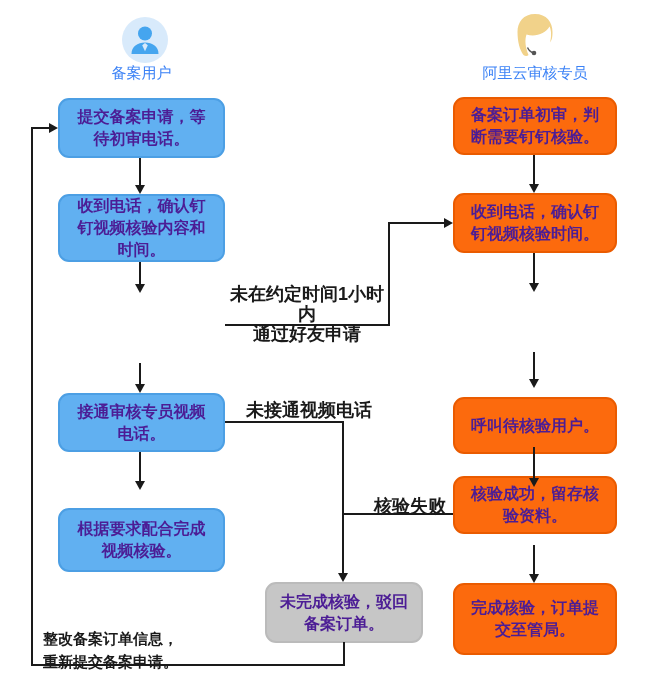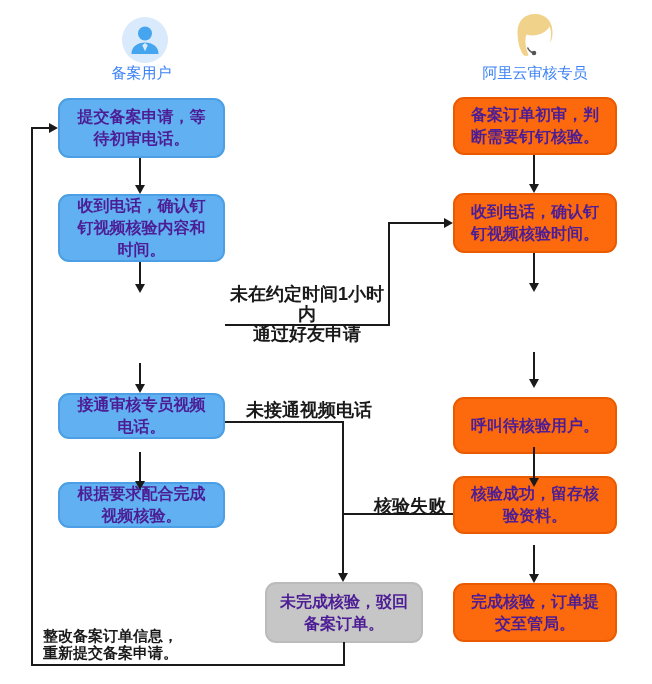--- a/index.html
+++ b/index.html
@@ -14,21 +14,21 @@
   .lane-title{position:absolute;font-size:15px;font-weight:normal;color:#3b82f6;text-align:center;}
   .avatar{position:absolute;}
   .ln{position:absolute;background:#1A1A1A;}
   .ah-d{position:absolute;width:0;height:0;border-left:5px solid transparent;
         border-right:5px solid transparent;border-top:9px solid #1A1A1A;}
   .ah-r{position:absolute;width:0;height:0;border-top:5px solid transparent;
         border-bottom:5px solid transparent;border-left:9px solid #1A1A1A;}
   .lbl{position:absolute;color:#1A1A1A;font-weight:bold;font-size:18px;line-height:20px;
        white-space:pre-line;}
   .lbl.center{text-align:center;}
-  .lbl.big{font-size:15px;line-height:17px;}
+  .lbl.big{font-size:15px;line-height:23px;}
 </style>
 </head>
 <body>
 
 <div class="stage">
 
   <div class="avatar" style="left:122px;top:17px;width:46px;height:46px">
     <svg width="46" height="46" viewBox="0 0 46 46">
       <circle cx="23" cy="23" r="23" fill="#D8EAFB"></circle>
       <circle cx="23" cy="16.5" r="7" fill="#45A5EF"></circle>
@@ -46,33 +46,33 @@
     </svg>
   </div>
   <div class="lane-title" style="left:58px;top:64px;width:167px">备案用户</div>
   <div class="lane-title" style="left:453px;top:64px;width:164px">阿里云审核专员</div>
 
   <div class="box blue" style="top:98px;height:60px">提交备案申请，等
 待初审电话。</div>
   <div class="box blue" style="top:194px;height:68px">收到电话，确认钉
 钉视频核验内容和
 时间。</div>
-  <div class="box blue" style="top:393px;height:46px">接通审核专员视频
+  <div class="box blue" style="top:393px;height:59px">接通审核专员视频
 电话。</div>
-  <div class="box blue" style="top:482px;height:46px">根据要求配合完成
+  <div class="box blue" style="top:508px;height:64px">根据要求配合完成
 视频核验。</div>
 
   <div class="box orange" style="top:97px;height:58px">备案订单初审，判
 断需要钉钉核验。</div>
   <div class="box orange" style="top:193px;height:60px">收到电话，确认钉
 钉视频核验时间。</div>
   <div class="box orange" style="top:397px;height:57px">呼叫待核验用户。</div>
   <div class="box orange" style="top:476px;height:58px">核验成功，留存核
 验资料。</div>
-  <div class="box orange" style="top:583px;height:59px">完成核验，订单提
+  <div class="box orange" style="top:583px;height:72px">完成核验，订单提
 交至管局。</div>
 
   <div class="box gray" style="left:265px;top:582px;width:158px;height:61px">未完成核验，驳回
 备案订单。</div>
 
   <div class="ln" style="left:139px;top:158px;width:2px;height:27px"></div>
   <div class="ah-d" style="left:135px;top:185px"></div>
   <div class="ln" style="left:139px;top:262px;width:2px;height:22px"></div>
   <div class="ah-d" style="left:135px;top:284px"></div>
   <div class="ln" style="left:139px;top:363px;width:2px;height:21px"></div>

